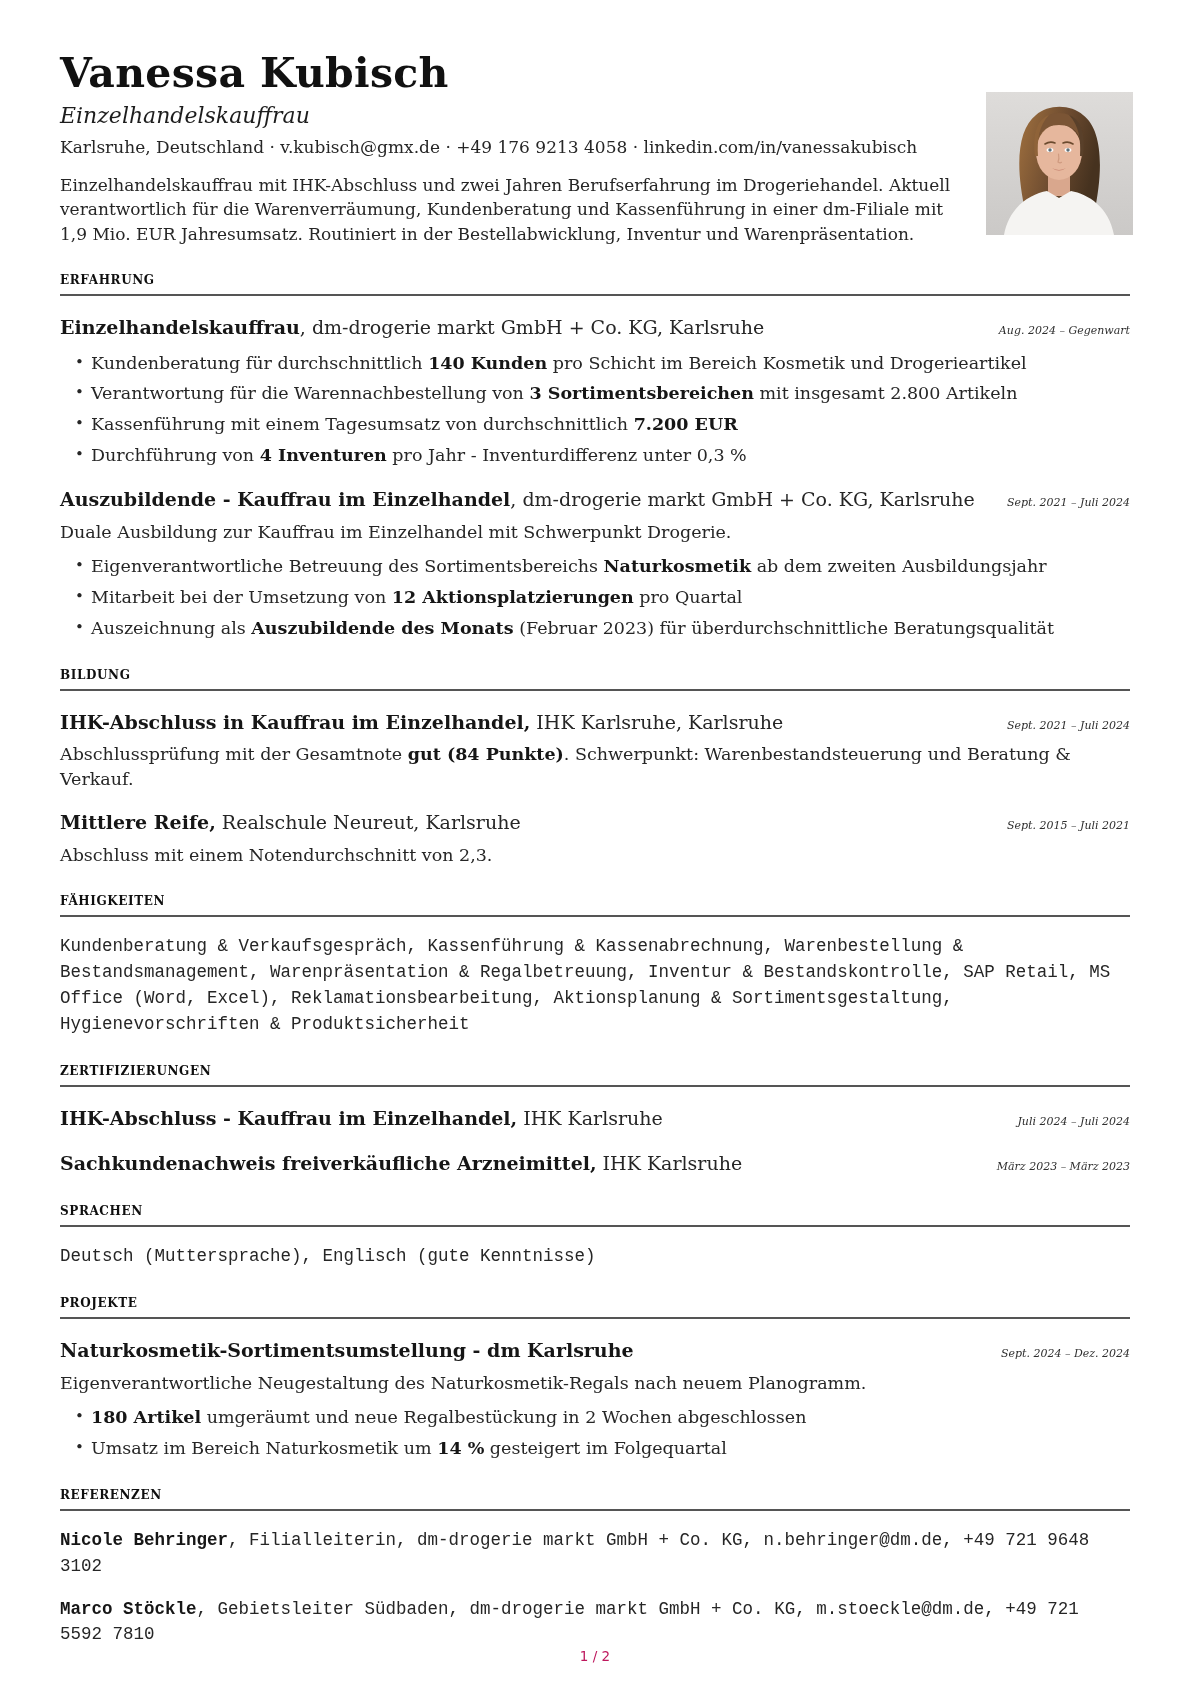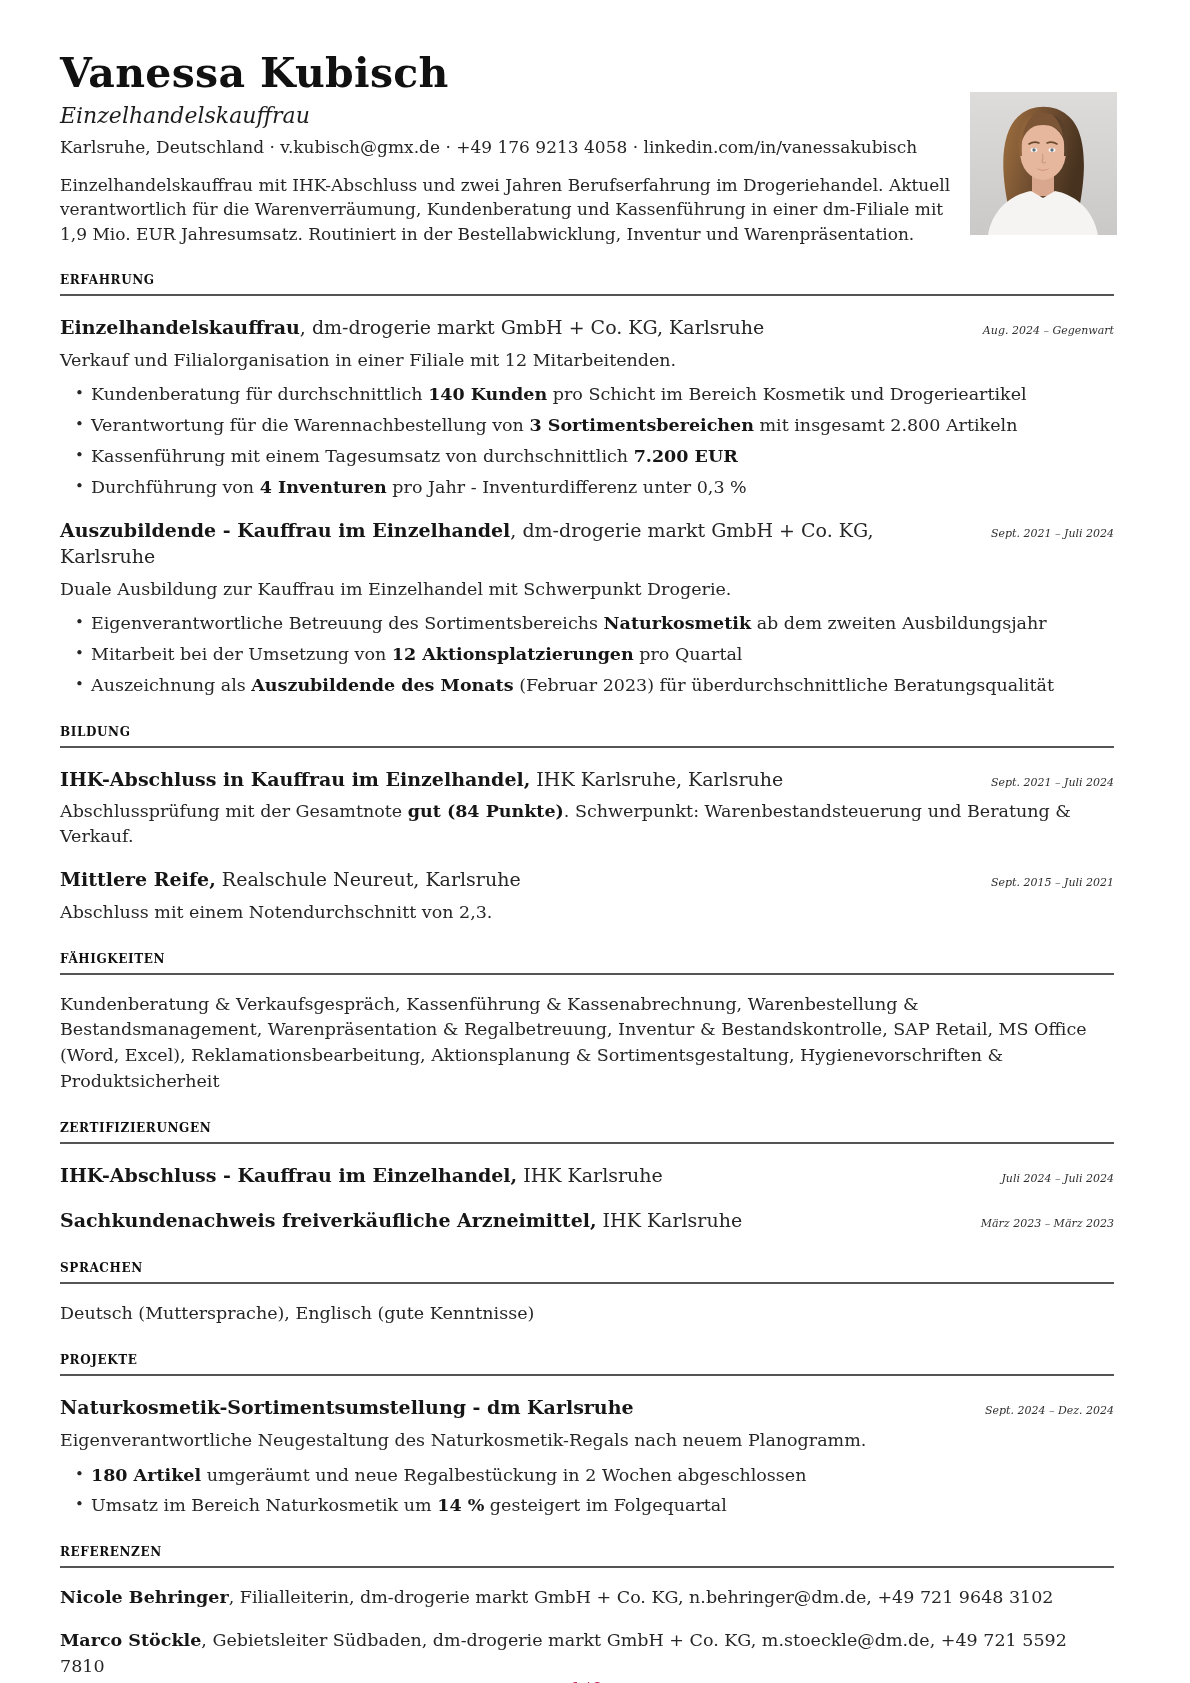--- a/index.html
+++ b/index.html
@@ -1,18 +1,18 @@
 <!DOCTYPE html>
 <html lang="de"><head>
 <meta charset="utf-8">
 <style>
   html,body { margin:0; padding:0; background:#ffffff; }
   .page {
     width:1190px; height:1683px; box-sizing:border-box;
-    padding:52px 76px 28px 60px;
+    padding:52px 60px 28px 60px;
     position:relative;
     display:flex; flex-direction:column;
     font-family:"DejaVu Serif", serif;
     color:#262626; background:#ffffff;
   }
   
   .header { position:relative; }
   .header-left { max-width:900px; }
   .name { margin:0; font-size:41px; line-height:1.05; font-weight:700; letter-spacing:0.3px; color:#111; }
   .subtitle { margin-top:8px; font-size:22px; font-style:italic; color:#1d1d1d; }
@@ -27,21 +27,21 @@
   .entry { margin-top:19px; }
   .entry-header { display:flex; justify-content:space-between; align-items:baseline; }
   .entry-heading { font-size:19px; line-height:1.35; }
   .entry-heading strong, .entry-desc strong, .bullet-text strong, .paragraph strong { font-weight:700; color:#161616; }
   .entry-date { font-size:11px; font-style:italic; white-space:nowrap; margin-left:24px; color:#2e2e2e; }
   .entry-desc { margin:7px 0 0; font-size:17.5px; line-height:1.4; }
   .bullets { margin:10px 0 0; padding:0; list-style:none; }
   .bullets li { display:flex; margin:6px 0; font-size:17.5px; line-height:1.42; }
   .bullet-dot { flex:none; width:16px; margin-left:15px; font-size:15px; padding-top:1px; color:#262626; }
   .bullet-text { flex:1; }
-  .paragraph { margin:17px 0 0; font-size:17.5px; line-height:1.47; }
+  .paragraph { margin:17px 0 0; font-size:17.5px; line-height:1.47;font-family:Liberation Mono, monospace; }
   
   .footer {
     margin-top:auto; text-align:center;
     font-family:"DejaVu Sans", sans-serif; font-size:13.5px; color:#be185d;
     padding-bottom:4px;
   }
 </style>
 </head>
 <body>
 
@@ -89,21 +89,20 @@
 
   <main class="sections">
       <section class="section">
         <h2 class="section-title">ERFAHRUNG</h2>
         <div class="section-rule"></div>
         <div class="entry">
           <div class="entry-header">
             <span class="entry-heading"><strong>Einzelhandelskauffrau</strong>, dm-drogerie markt GmbH + Co. KG, Karlsruhe</span>
             <span class="entry-date">Aug. 2024 – Gegenwart</span>
           </div>
-          <p class="entry-desc">Verkauf und Filialorganisation in einer Filiale mit 12 Mitarbeitenden.</p>
           <ul class="bullets">
             <li>
               <span class="bullet-dot">•</span>
               <span class="bullet-text">Kundenberatung für durchschnittlich <strong>140 Kunden</strong> pro Schicht im Bereich Kosmetik und Drogerieartikel</span>
             </li>
             <li>
               <span class="bullet-dot">•</span>
               <span class="bullet-text">Verantwortung für die Warennachbestellung von <strong>3 Sortimentsbereichen</strong> mit insgesamt 2.800 Artikeln</span>
             </li>
             <li>

